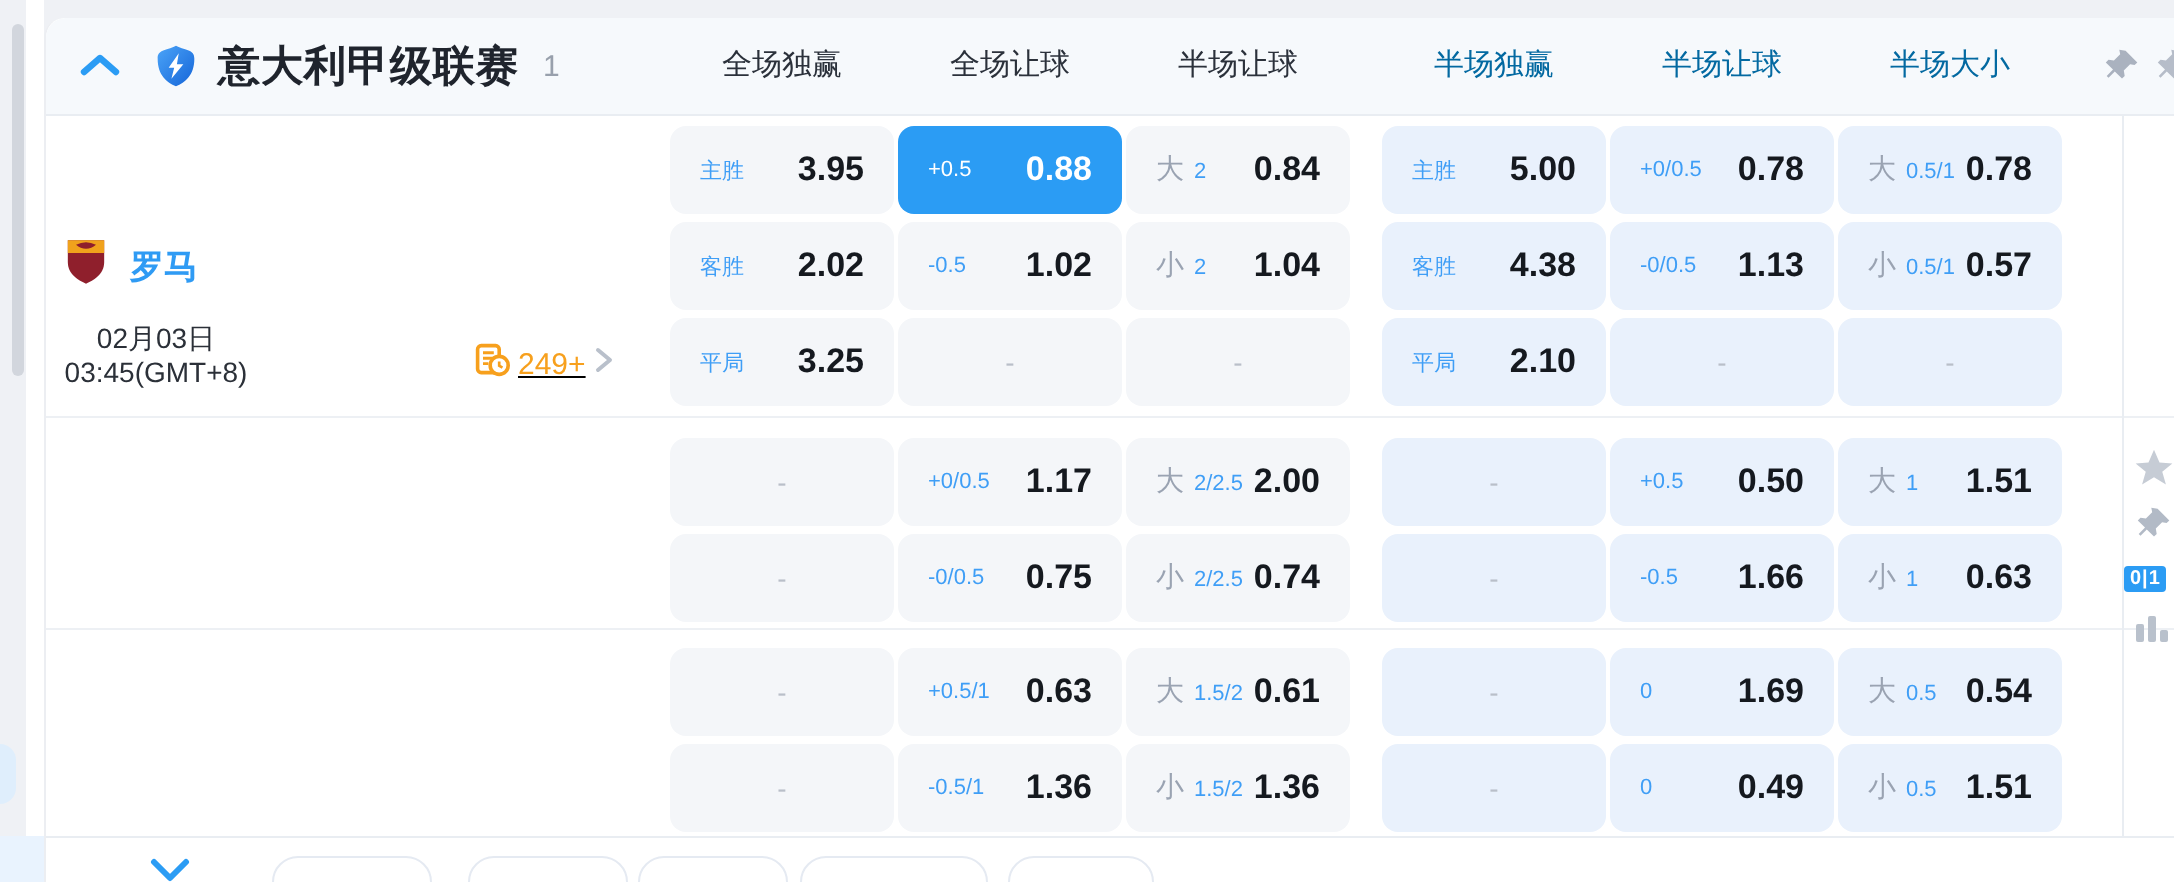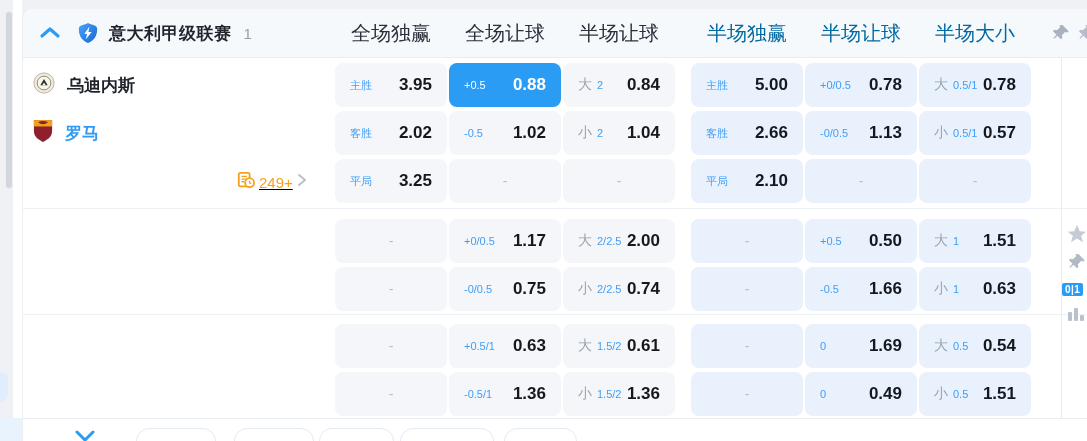--- a/index.html
+++ b/index.html
@@ -15,23 +15,23 @@
     position:absolute;left:22px;top:9px;width:1065px;height:436px;background:#fff;
     border-top-left-radius:10px;border-left:1px solid #ecEEf2;box-sizing:border-box;
   }
   .card-header{
     position:absolute;left:0;top:0;right:0;height:48px;background:#f6f9fc;
     border-bottom:1px solid #e9edf2;border-top-left-radius:10px;
   }
   .hleft{position:absolute;left:12px;top:0;height:48px;display:flex;align-items:center;}
   .collapse-btn{background:none;border:none;width:30px;height:30px;display:flex;align-items:center;justify-content:center;cursor:pointer;padding:0;}
   .league-logo{margin-left:12px;width:22px;height:22px;display:inline-block;}
-  .league-name{margin-left:10px;font-size:17px;font-weight:700;color:#1f242d;letter-spacing:.5px;}
+  .league-name{margin-left:10px;font-size:21px;font-weight:700;color:#1f242d;letter-spacing:.5px;}
   .league-count{margin-left:12px;font-size:15px;color:#98a0ac;}
-  .colh{position:absolute;top:0;line-height:48px;font-size:20px;color:#2b313b;transform:translateX(-50%);white-space:nowrap;}
+  .colh{position:absolute;top:0;line-height:48px;font-size:15px;color:#2b313b;transform:translateX(-50%);white-space:nowrap;}
   .colh.hl{color:#0369a1;}
   .cell{
     position:absolute;width:112px;height:44px;border-radius:8px;background:#f4f6f9;
     display:flex;align-items:center;justify-content:space-between;padding:0 15px;
     box-sizing:border-box;font-size:14px;cursor:pointer;
   }
   .cell.half{background:#e9f1fc;}
   .cell .lab{display:flex;align-items:baseline;gap:5px;}
   .cell .pre{color:#9aa3b2;font-size:14px;}
   .cell .lbl{color:#3f9ef6;font-size:11px;}
@@ -95,43 +95,36 @@
     <div id="colHeaders">
         <span class="colh" style="left: 368px;">全场独赢</span>
         <span class="colh" style="left: 482px;">全场让球</span>
         <span class="colh" style="left: 596px;">半场让球</span>
         <span class="colh hl" style="left: 724px;">半场独赢</span>
         <span class="colh hl" style="left: 838px;">半场让球</span>
         <span class="colh hl" style="left: 952px;">半场大小</span>
       </div>
   </div>
 
-  <div class="team-row" style="top:64px;">
-    <span>
-      <svg width="22" height="22" viewBox="0 0 24 24">
-        <circle cx="12" cy="12" r="11" fill="#efece0" stroke="#b9b093"></circle>
-        <circle cx="12" cy="12" r="7.5" fill="#f7f5ec" stroke="#8a8468"></circle>
-        <path d="M12 7.5 l4 7 h-8 Z" fill="#2a2a25"></path>
-        <path d="M12 11.5 l2 3 h-4 Z" fill="#f7f5ec"></path>
-      </svg>
-    </span>
-    <span class="team-name">乌迪内斯</span>
-  </div>
 
   <div class="team-row" style="top:112px;">
     <span>
       <svg width="20" height="24" viewBox="0 0 22 26">
         <path d="M1 1 h20 v12 c0 7 -6 10 -10 12 C7 23 1 20 1 13 Z" fill="#8f1f2c"></path>
         <path d="M1 1 h20 v7 H1 Z" fill="#f0a21c"></path>
         <path d="M5.5 3.5 q5.5 -2.8 11 0 q-2.5 2.2 -5.5 2.2 q-3 0 -5.5 -2.2 Z" fill="#8f1f2c"></path>
       </svg>
     </span>
     <span class="team-name away">罗马</span>
   </div>
 
+  <div class="match-time">
+    <div>02月03日</div>
+    <div>03:45(GMT+8)</div>
+  </div>
 
   <div class="more-link">
     <span>
       <svg width="18" height="18" viewBox="0 0 20 20">
         <rect x="2" y="2" width="12" height="15" rx="2" fill="none" stroke="#f7a01d" stroke-width="2"></rect>
         <path d="M5 6 h6 M5 9 h6 M5 12 h3" stroke="#f7a01d" stroke-width="1.6"></path>
         <circle cx="14" cy="13" r="5" fill="#fff" stroke="#f7a01d" stroke-width="2"></circle>
         <path d="M14 10.8 v2.4 l1.8 1" stroke="#f7a01d" stroke-width="1.5" fill="none"></path>
       </svg>
     </span>
@@ -198,21 +191,21 @@
         <span class="lab">
           <span class="pre">小</span>
           <span class="lbl">2</span>
         </span>
         <span class="val">1.04</span>
       </div>
       <div class="cell half" style="left: 668px; top: 102px;">
         <span class="lab">
           <span class="lbl">客胜</span>
         </span>
-        <span class="val">2.66</span>
+        <span class="val">4.38</span>
       </div>
       <div class="cell half" style="left: 782px; top: 102px;">
         <span class="lab">
           <span class="lbl">-0/0.5</span>
         </span>
         <span class="val">1.13</span>
       </div>
       <div class="cell half" style="left: 896px; top: 102px;">
         <span class="lab">
           <span class="pre">小</span>

